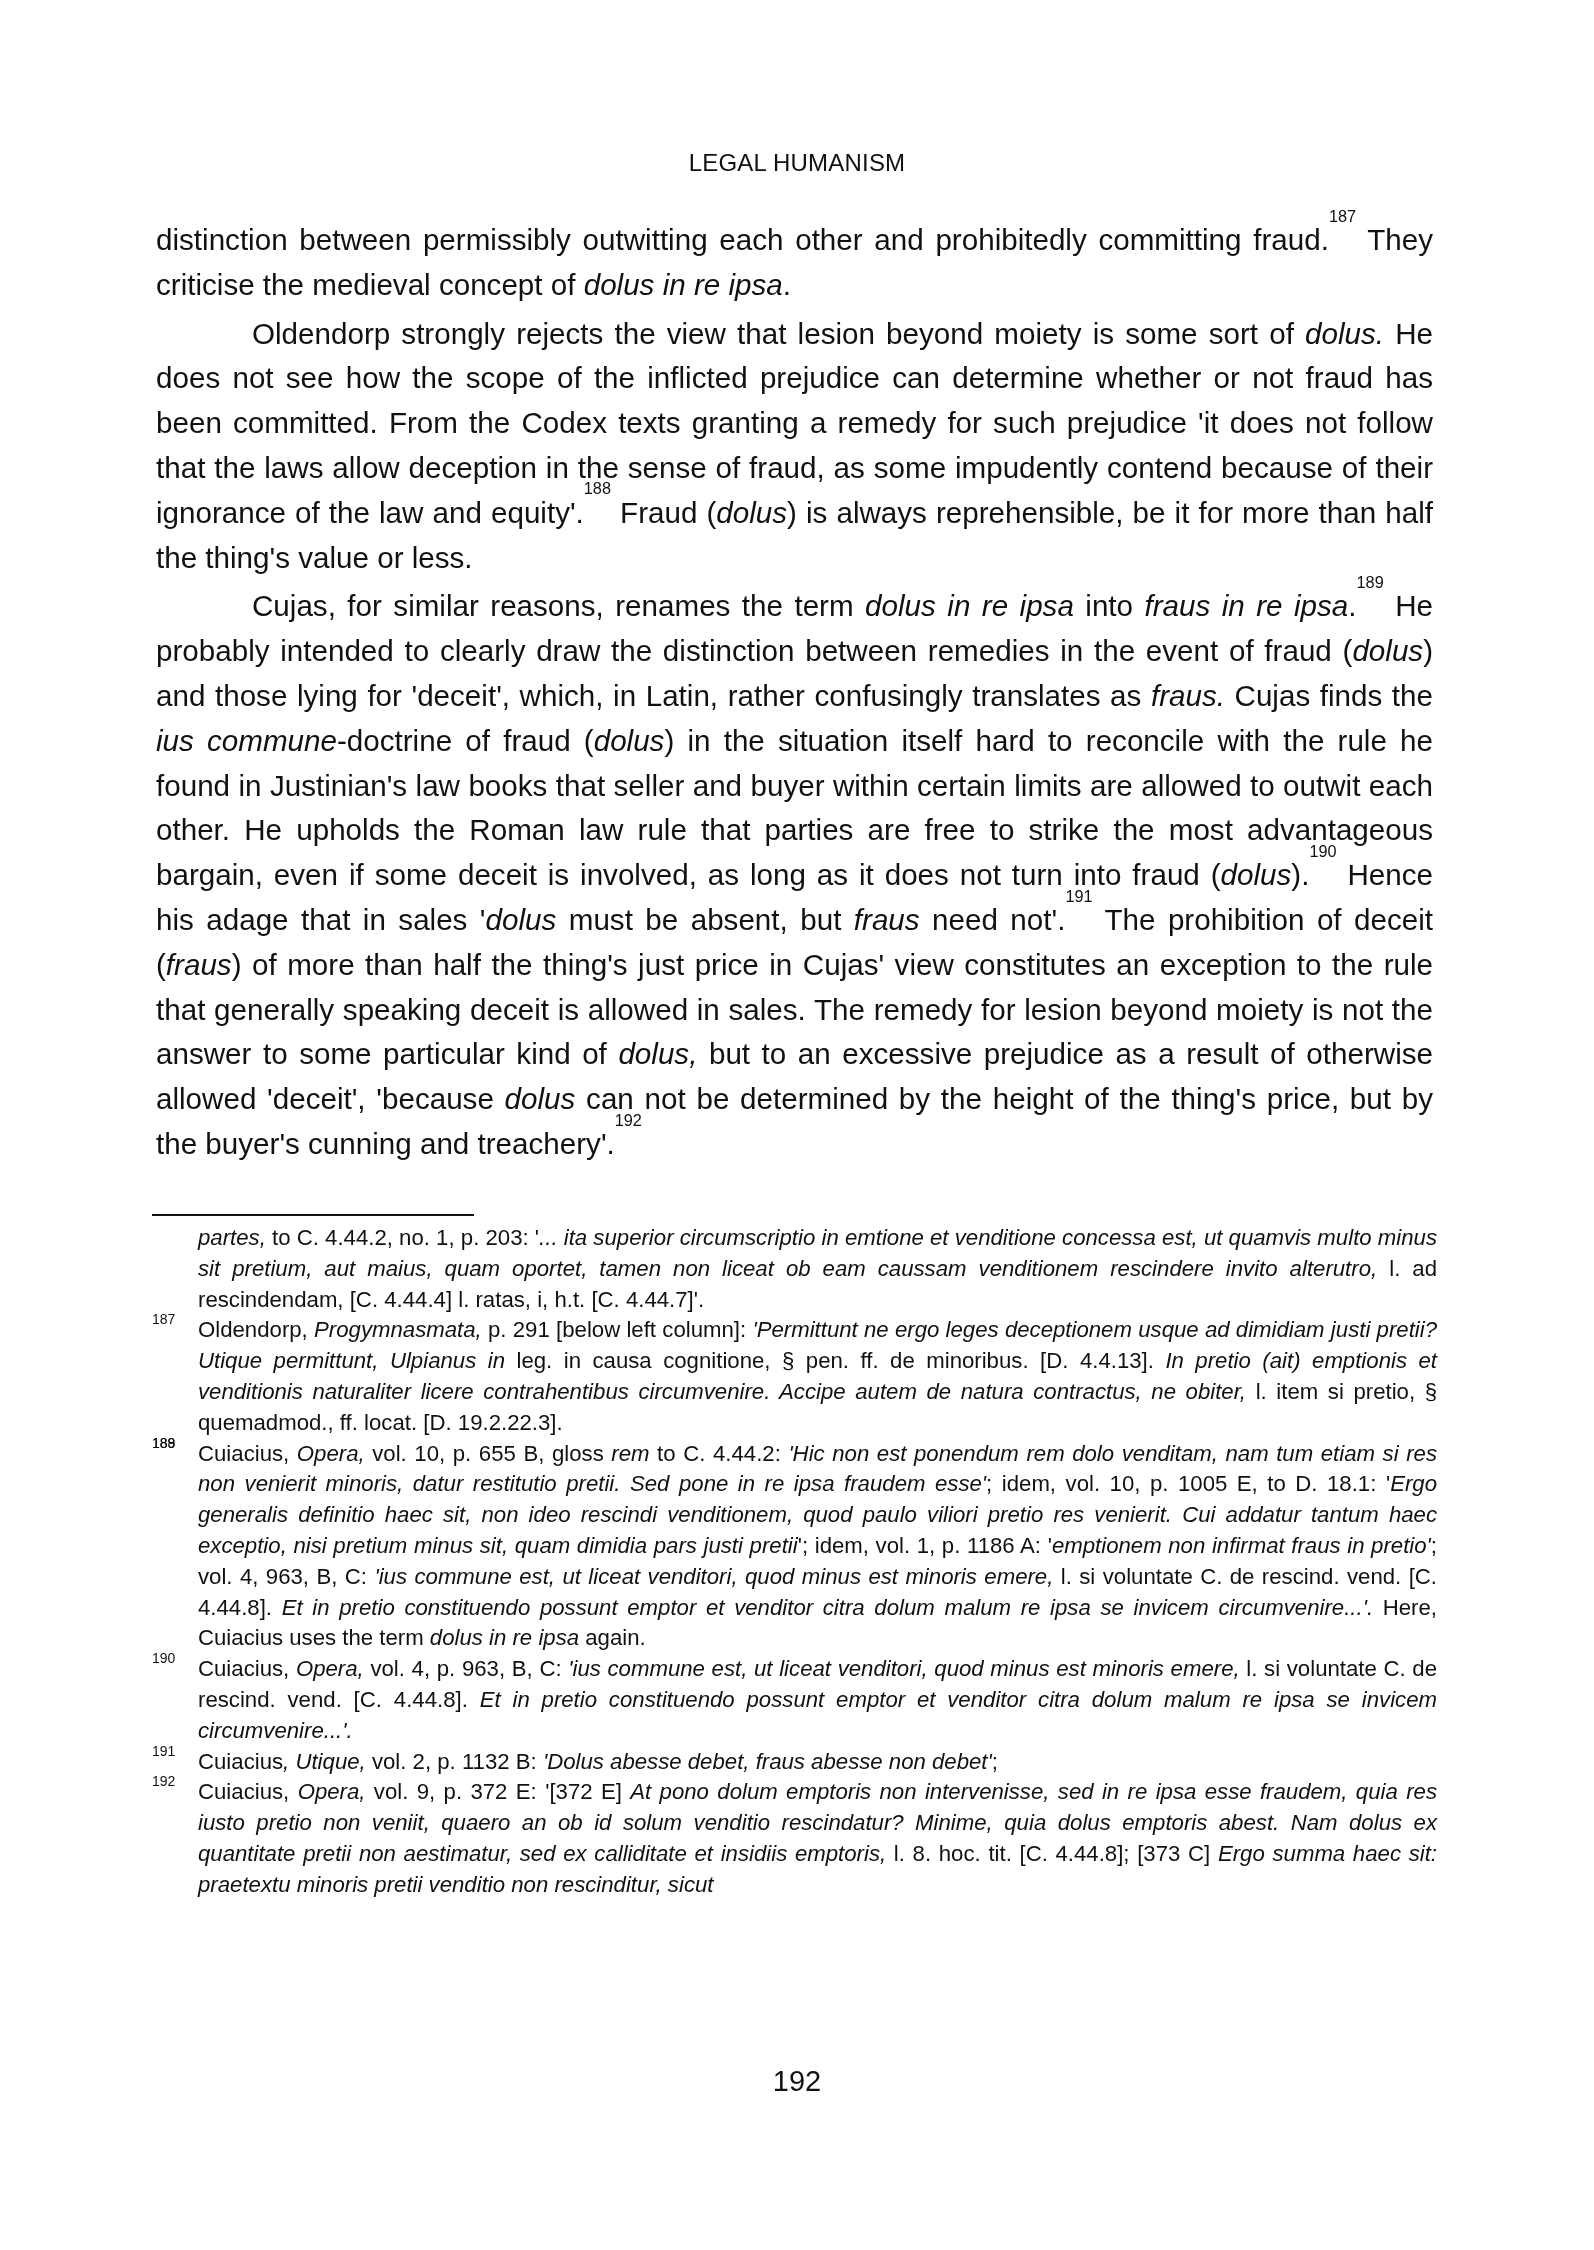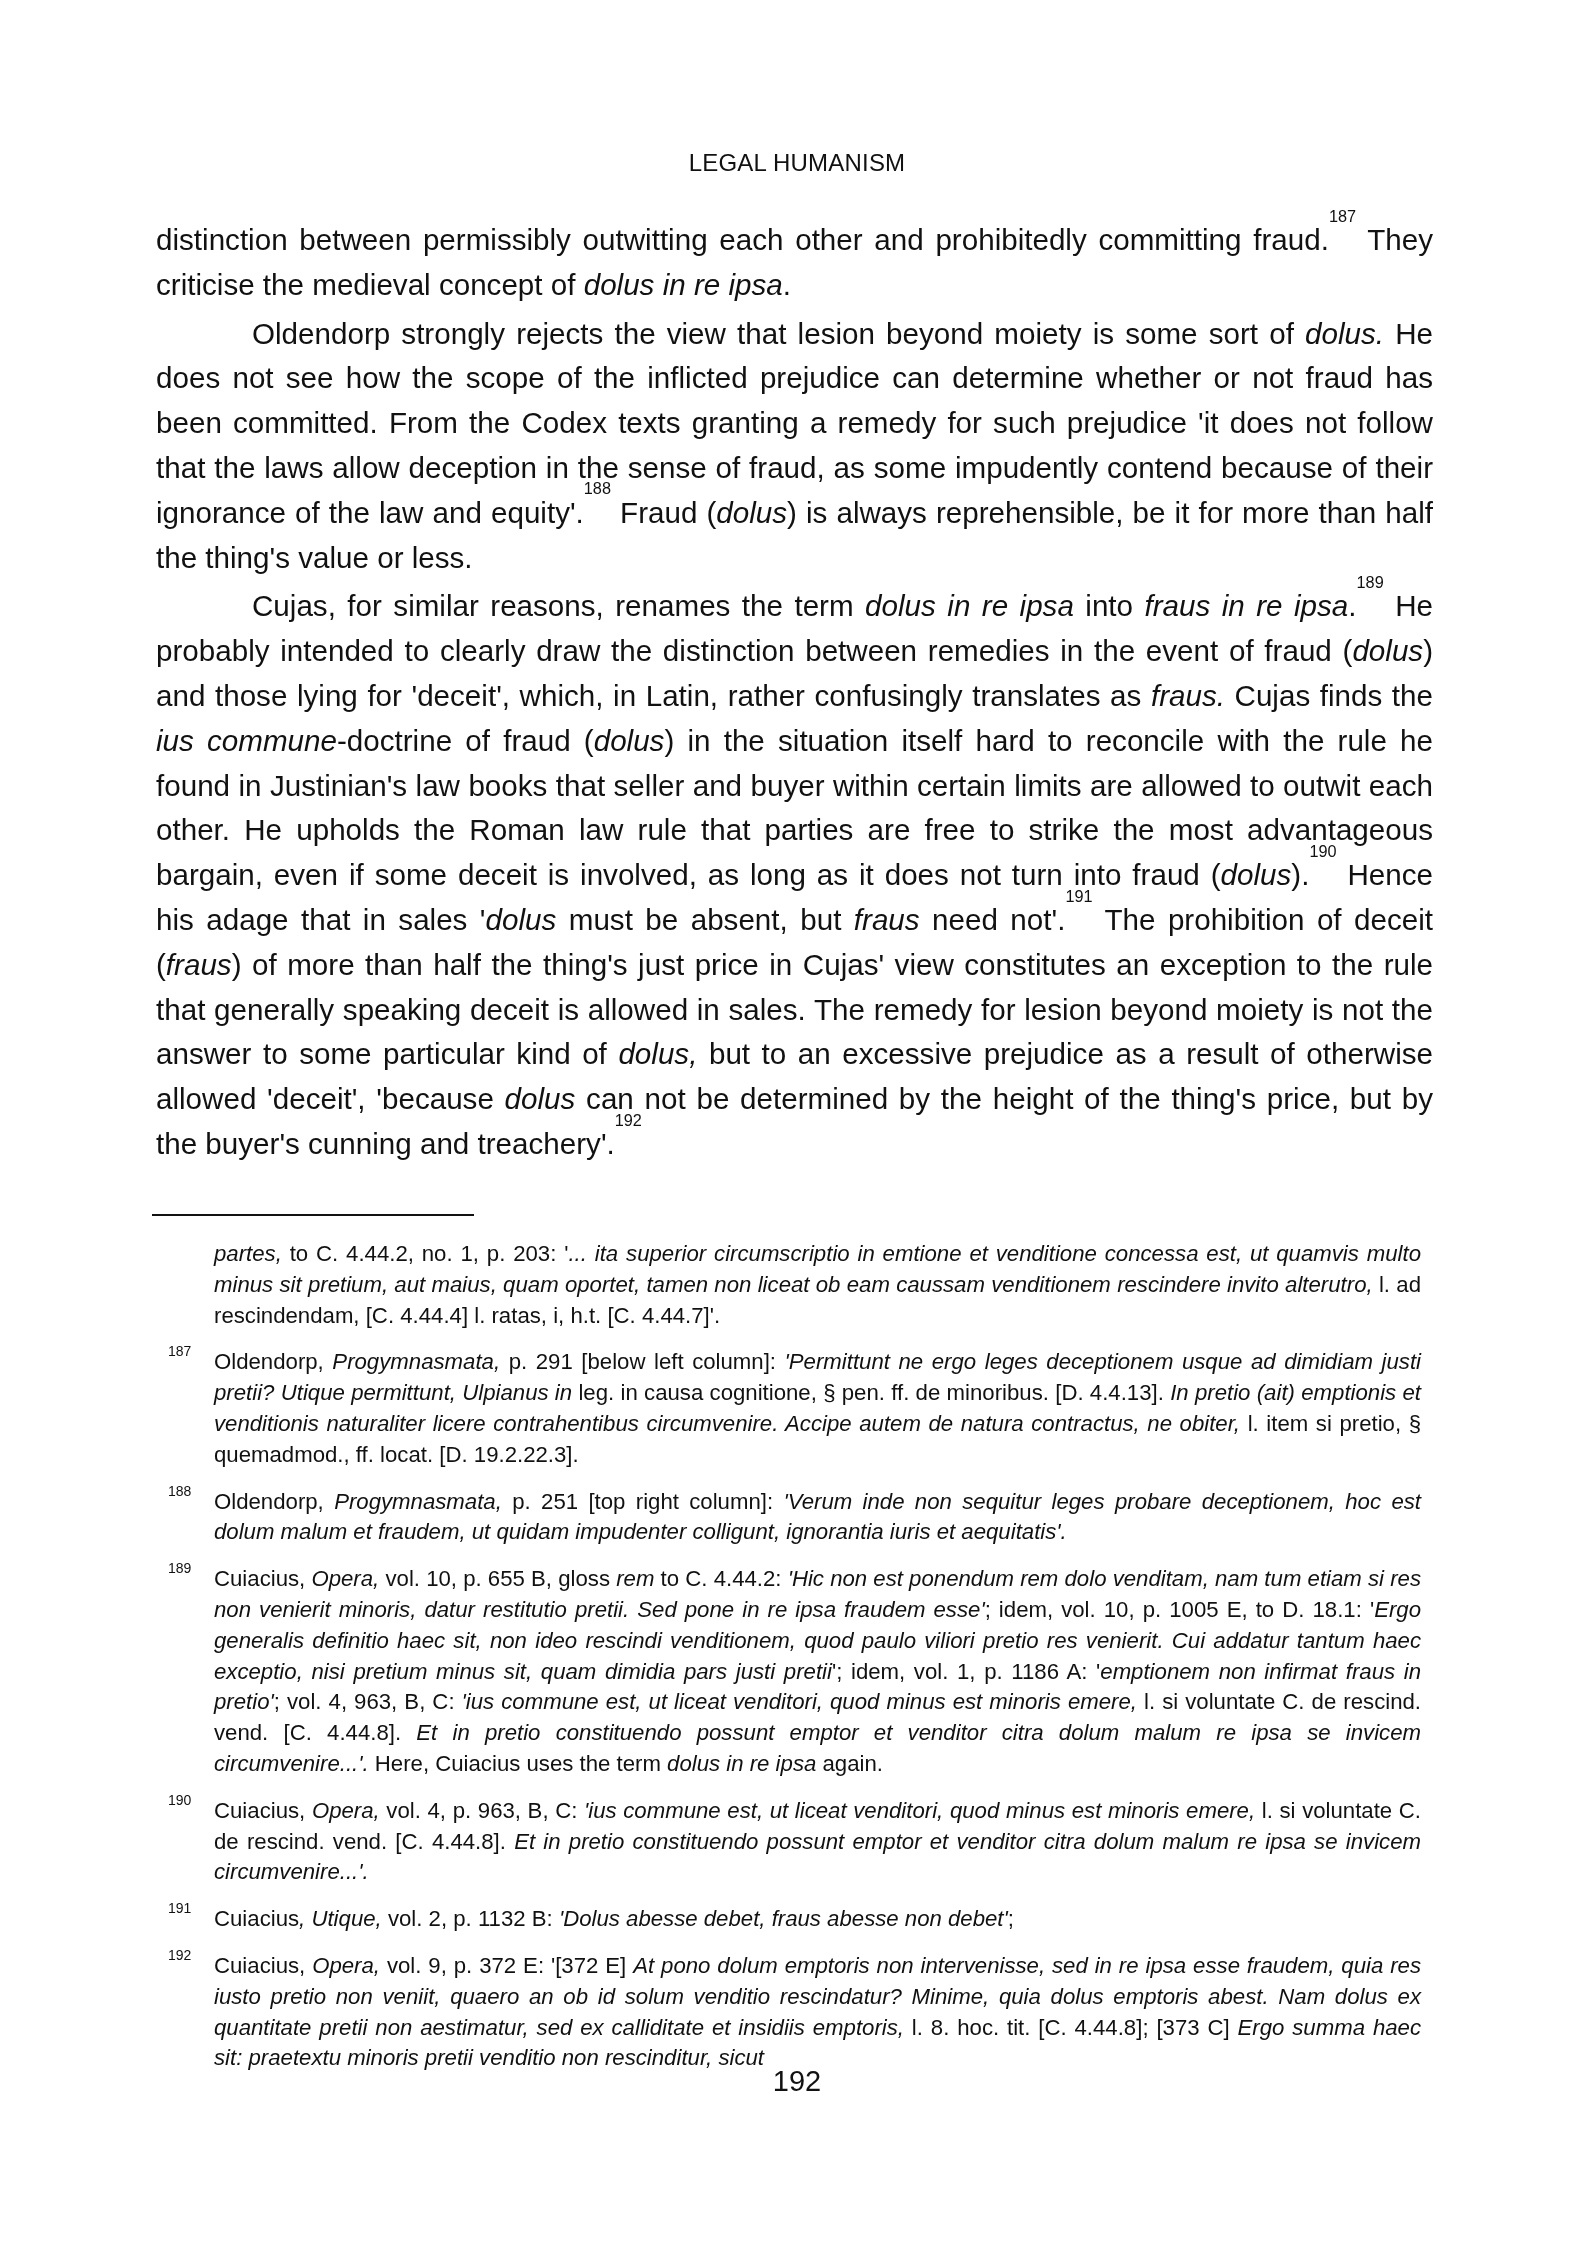--- a/index.html
+++ b/index.html
@@ -22,21 +22,21 @@
       font-size: 0.55em; vertical-align: top; position: relative; top: -0.15em; line-height: 0;
     }
     .fn-rule {
       position: absolute; left: 152px; top: 1214px; width: 322px; height: 0;
       border-top: 2px solid #111111;
     }
     .footnotes {
       position: absolute; left: 152px; width: 1285px; top: 1223px;
       font-size: 22.2px; line-height: 30.8px; text-align: justify;
     }
-    .fn { position: relative; padding-left: 46px; margin: 16px; }
+    .fn { position: relative; padding-left: 46px; margin: 0; }
     .fn .fn-num {
       position: absolute; left: 0; top: -6px; font-size: 14px; line-height: 20px;
     }
     .page-number {
       position: absolute; left: 0; width: 1594px; top: 2064px;
       text-align: center; font-size: 29px; line-height: 34px;
     }
     i { font-style: italic; }
   </style>
 </head>
@@ -56,21 +56,20 @@
   <div class="fn">
     <span class="fn-num"></span>
     <span><i>partes,</i> to C. 4.44.2, no. 1, p. 203: '<i>... ita superior circumscriptio in emtione et venditione concessa est, ut quamvis multo minus sit pretium, aut maius, quam oportet, tamen non liceat ob eam caussam venditionem rescindere invito alterutro,</i> l. ad rescindendam, [C. 4.44.4] l. ratas, i, h.t. [C. 4.44.7]'.</span>
   </div>
   <div class="fn">
     <span class="fn-num">187</span>
     <span>Oldendorp, <i>Progymnasmata,</i> p. 291 [below left column]: <i>'Permittunt ne ergo leges deceptionem usque ad dimidiam justi pretii? Utique permittunt, Ulpianus in</i> leg. in causa cognitione, § pen. ff. de minoribus. [D. 4.4.13]. <i>In pretio (ait) emptionis et venditionis naturaliter licere contrahentibus circumvenire. Accipe autem de natura contractus, ne obiter,</i> l. item si pretio, § quemadmod., ff. locat. [D. 19.2.22.3].</span>
   </div>
   <div class="fn">
     <span class="fn-num">188</span>
-    <span>Oldendorp, <i>Progymnasmata,</i> p. 251 [top right column]: <i>'Verum inde non sequitur leges probare deceptionem, hoc est dolum malum et fraudem, ut quidam impudenter colligunt, ignorantia iuris et aequitatis'.</i></span>
   </div>
   <div class="fn">
     <span class="fn-num">189</span>
     <span>Cuiacius, <i>Opera,</i> vol. 10, p. 655 B, gloss <i>rem</i> to C. 4.44.2: <i>'Hic non est ponendum rem dolo venditam, nam tum etiam si res non venierit minoris, datur restitutio pretii. Sed pone in re ipsa fraudem esse'</i>; idem, vol. 10, p. 1005 E, to D. 18.1: '<i>Ergo generalis definitio haec sit, non ideo rescindi venditionem, quod paulo viliori pretio res venierit. Cui addatur tantum haec exceptio, nisi pretium minus sit, quam dimidia pars justi pretii</i>'; idem, vol. 1, p. 1186 A: '<i>emptionem non infirmat fraus in pretio'</i>; vol. 4, 963, B, C: <i>'ius commune est, ut liceat venditori, quod minus est minoris emere,</i> l. si voluntate C. de rescind. vend. [C. 4.44.8]. <i>Et in pretio constituendo possunt emptor et venditor citra dolum malum re ipsa se invicem circumvenire...'.</i> Here, Cuiacius uses the term <i>dolus in re ipsa</i> again.</span>
   </div>
   <div class="fn">
     <span class="fn-num">190</span>
     <span>Cuiacius, <i>Opera,</i> vol. 4, p. 963, B, C: <i>'ius commune est, ut liceat venditori, quod minus est minoris emere,</i> l. si voluntate C. de rescind. vend. [C. 4.44.8]. <i>Et in pretio constituendo possunt emptor et venditor citra dolum malum re ipsa se invicem circumvenire...'.</i></span>
   </div>
   <div class="fn">

